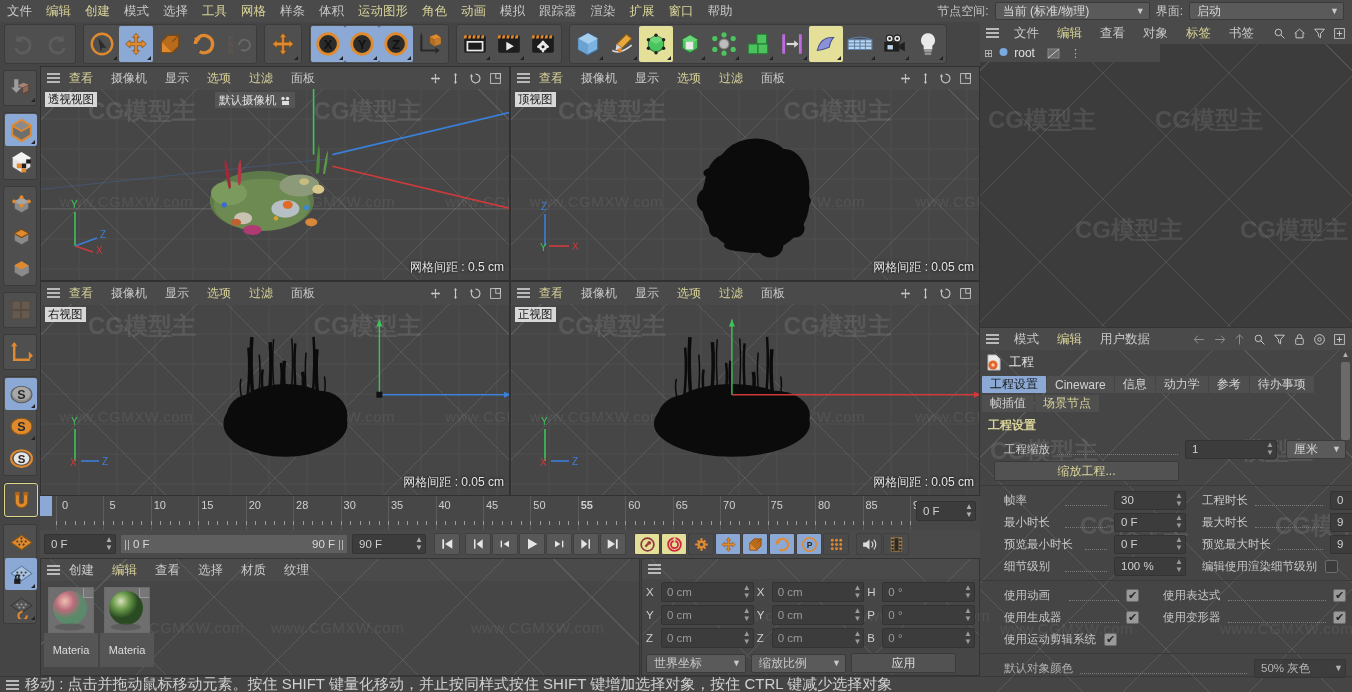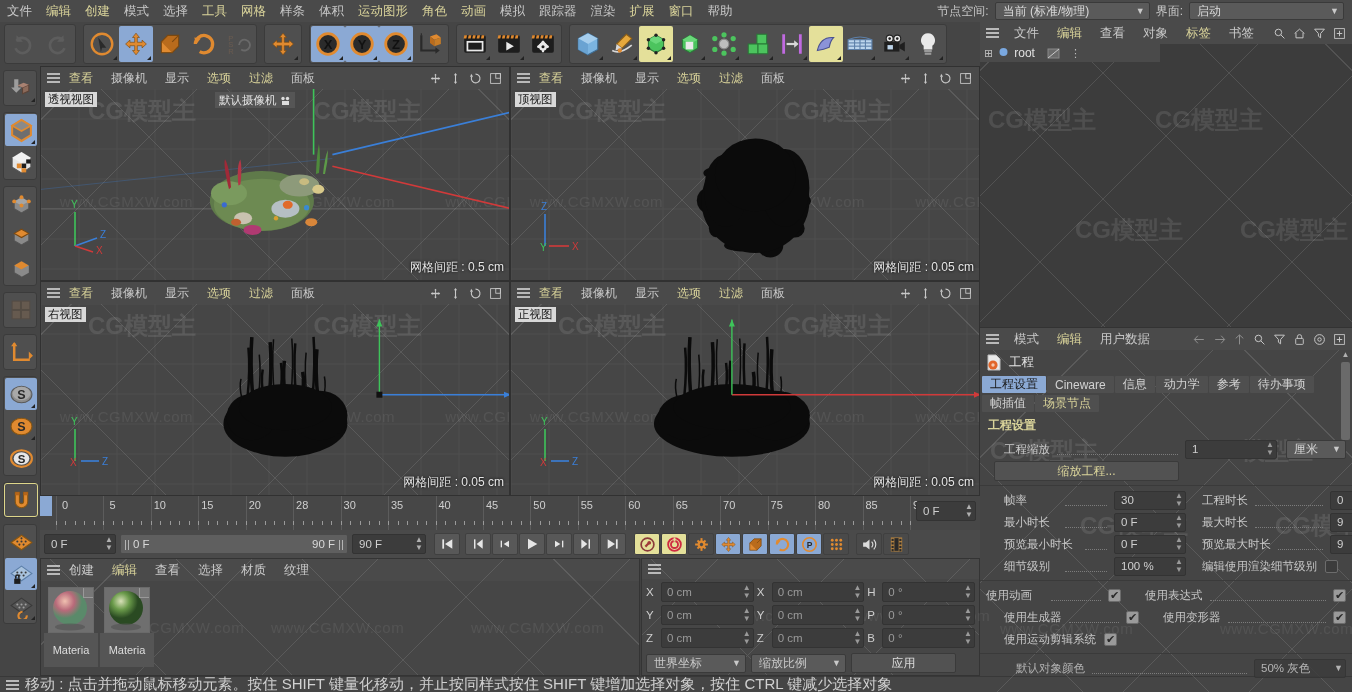--- a/index.html
+++ b/index.html
@@ -1214,21 +1214,21 @@
         <div class="tick-lbl" style="left: 309.667px;">30</div>
         <div class="tickline" style="left: 348.111px;"></div>
         <div class="tick-lbl" style="left: 357.111px;">35</div>
         <div class="tickline" style="left: 395.556px;"></div>
         <div class="tick-lbl" style="left: 404.556px;">40</div>
         <div class="tickline" style="left: 443px;"></div>
         <div class="tick-lbl" style="left: 452px;">45</div>
         <div class="tickline" style="left: 490.444px;"></div>
         <div class="tick-lbl" style="left: 499.444px;">50</div>
         <div class="tickline" style="left: 537.889px;"></div>
-        <div class="tick-lbl" style="left: 546.889px;">55</div>
+        <div class="tick-lbl" style="left: 546.889px; font-weight: bold;">55</div>
         <div class="tickline" style="left: 585.333px;"></div>
         <div class="tick-lbl" style="left: 594.333px;">60</div>
         <div class="tickline" style="left: 632.778px;"></div>
         <div class="tick-lbl" style="left: 641.778px;">65</div>
         <div class="tickline" style="left: 680.222px;"></div>
         <div class="tick-lbl" style="left: 689.222px;">70</div>
         <div class="tickline" style="left: 727.667px;"></div>
         <div class="tick-lbl" style="left: 736.667px;">75</div>
         <div class="tickline" style="left: 775.111px;"></div>
         <div class="tick-lbl" style="left: 784.111px;">80</div>
@@ -1885,21 +1885,21 @@
               <span>100 %</span>
               <span class="sp">▲<br>▼</span>
             </div>
             <span class="plbl" style="margin-left:12px">编辑使用渲染细节级别</span>
             <div class="chk off" style="margin-left:4px">✔</div>
           </div>
 
           <div class="sep"></div>
 
           <div class="prow">
-            <span class="plbl" style="width:58px">使用动画</span>
+            <span class="plbl" style="margin-left:18px;width:58px">使用动画</span>
             <span class="dots" style="max-width:50px"></span>
             <div class="chk">✔</div>
             <span class="plbl" style="margin-left:20px">使用表达式</span>
             <span class="dots"></span>
             <div class="chk">✔</div>
           </div>
 
           <div class="prow">
             <span class="plbl" style="margin-left:18px;width:58px">使用生成器</span>
             <span class="dots" style="max-width:50px"></span>
@@ -1910,21 +1910,21 @@
           </div>
 
           <div class="prow">
             <span class="plbl" style="margin-left:18px">使用运动剪辑系统</span>
             <div class="chk" style="margin-left:4px">✔</div>
           </div>
 
           <div class="sep"></div>
 
           <div class="prow">
-            <span class="plbl" style="margin-left:30px;opacity:.8">默认对象颜色</span>
+            <span class="plbl" style="margin-left:18px;opacity:.8">默认对象颜色</span>
             <span class="dots"></span>
             <div class="pfield" style="width:92px;opacity:.8">
               <span>50% 灰色</span>
               <span class="ch" style="margin-left:auto;font-size:9px">▼</span>
             </div>
           </div>
         </div>
 
         <div class="scrollbar">
           <div style="position:absolute;left:0;top:0;width:9px;height:10px;color:#b0b0b0;font-size:8px;text-align:center">▲</div>

